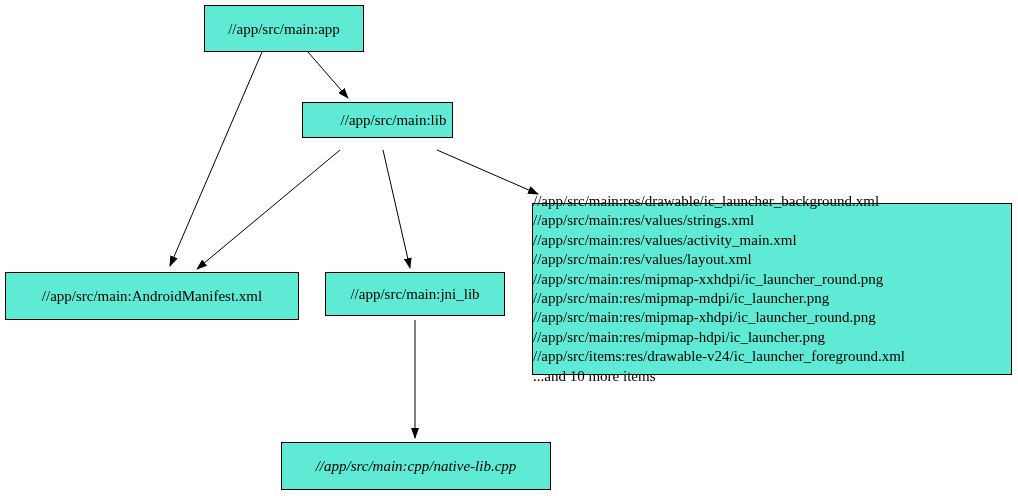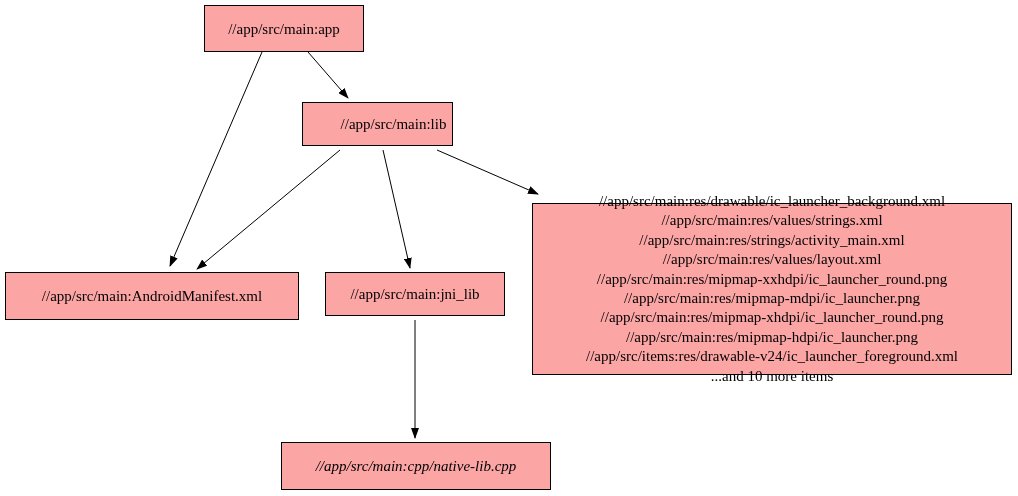--- a/index.html
+++ b/index.html
@@ -21,31 +21,30 @@
     left: 0;
     top: 0;
     width: 1018px;
     height: 496px;
     pointer-events: none;
   }
   .node {
     position: absolute;
     box-sizing: border-box;
     border: 1px solid #000000;
-    background: #fca5a5;
+    background: #5eead4;
     display: flex;
     align-items: center;
     justify-content: center;
-    text-align: center;
     font-size: 15px;
     line-height: 18px;
     white-space: nowrap;
   }
   .node-app      { left: 204px; top: 5px;   width: 160px; height: 47px; }
-  .node-lib      { left: 302px; top: 102px; width: 151px; height: 44px; padding-left: 32px; }
+  .node-lib      { left: 302px; top: 102px; width: 151px; height: 36px; padding-left: 32px; }
   .node-manifest { left: 5px;   top: 272px; width: 294px; height: 48px; }
   .node-jni      { left: 325px; top: 272px; width: 180px; height: 44px; }
   .node-cpp      { left: 281px; top: 442px; width: 270px; height: 48px; font-style: italic; }
   .node-res {
     left: 532px; top: 203px; width: 480px; height: 172px;
     flex-direction: column;
     justify-content: center;
     line-height: 19.4px;
   }
   .res-line { width: 100%; }
@@ -81,21 +80,21 @@
     <span>//app/src/main:AndroidManifest.xml</span>
   </div>
 
   <div class="node node-jni">
     <span>//app/src/main:jni_lib</span>
   </div>
 
   <div class="node node-res">
     <div class="res-line">//app/src/main:res/drawable/ic_launcher_background.xml</div>
     <div class="res-line">//app/src/main:res/values/strings.xml</div>
-    <div class="res-line">//app/src/main:res/strings/activity_main.xml</div>
+    <div class="res-line">//app/src/main:res/values/activity_main.xml</div>
     <div class="res-line">//app/src/main:res/values/layout.xml</div>
     <div class="res-line">//app/src/main:res/mipmap-xxhdpi/ic_launcher_round.png</div>
     <div class="res-line">//app/src/main:res/mipmap-mdpi/ic_launcher.png</div>
     <div class="res-line">//app/src/main:res/mipmap-xhdpi/ic_launcher_round.png</div>
     <div class="res-line">//app/src/main:res/mipmap-hdpi/ic_launcher.png</div>
     <div class="res-line">//app/src/items:res/drawable-v24/ic_launcher_foreground.xml</div>
     <div class="res-line">...and 10 more items</div>
   </div>
 
   <div class="node node-cpp">

